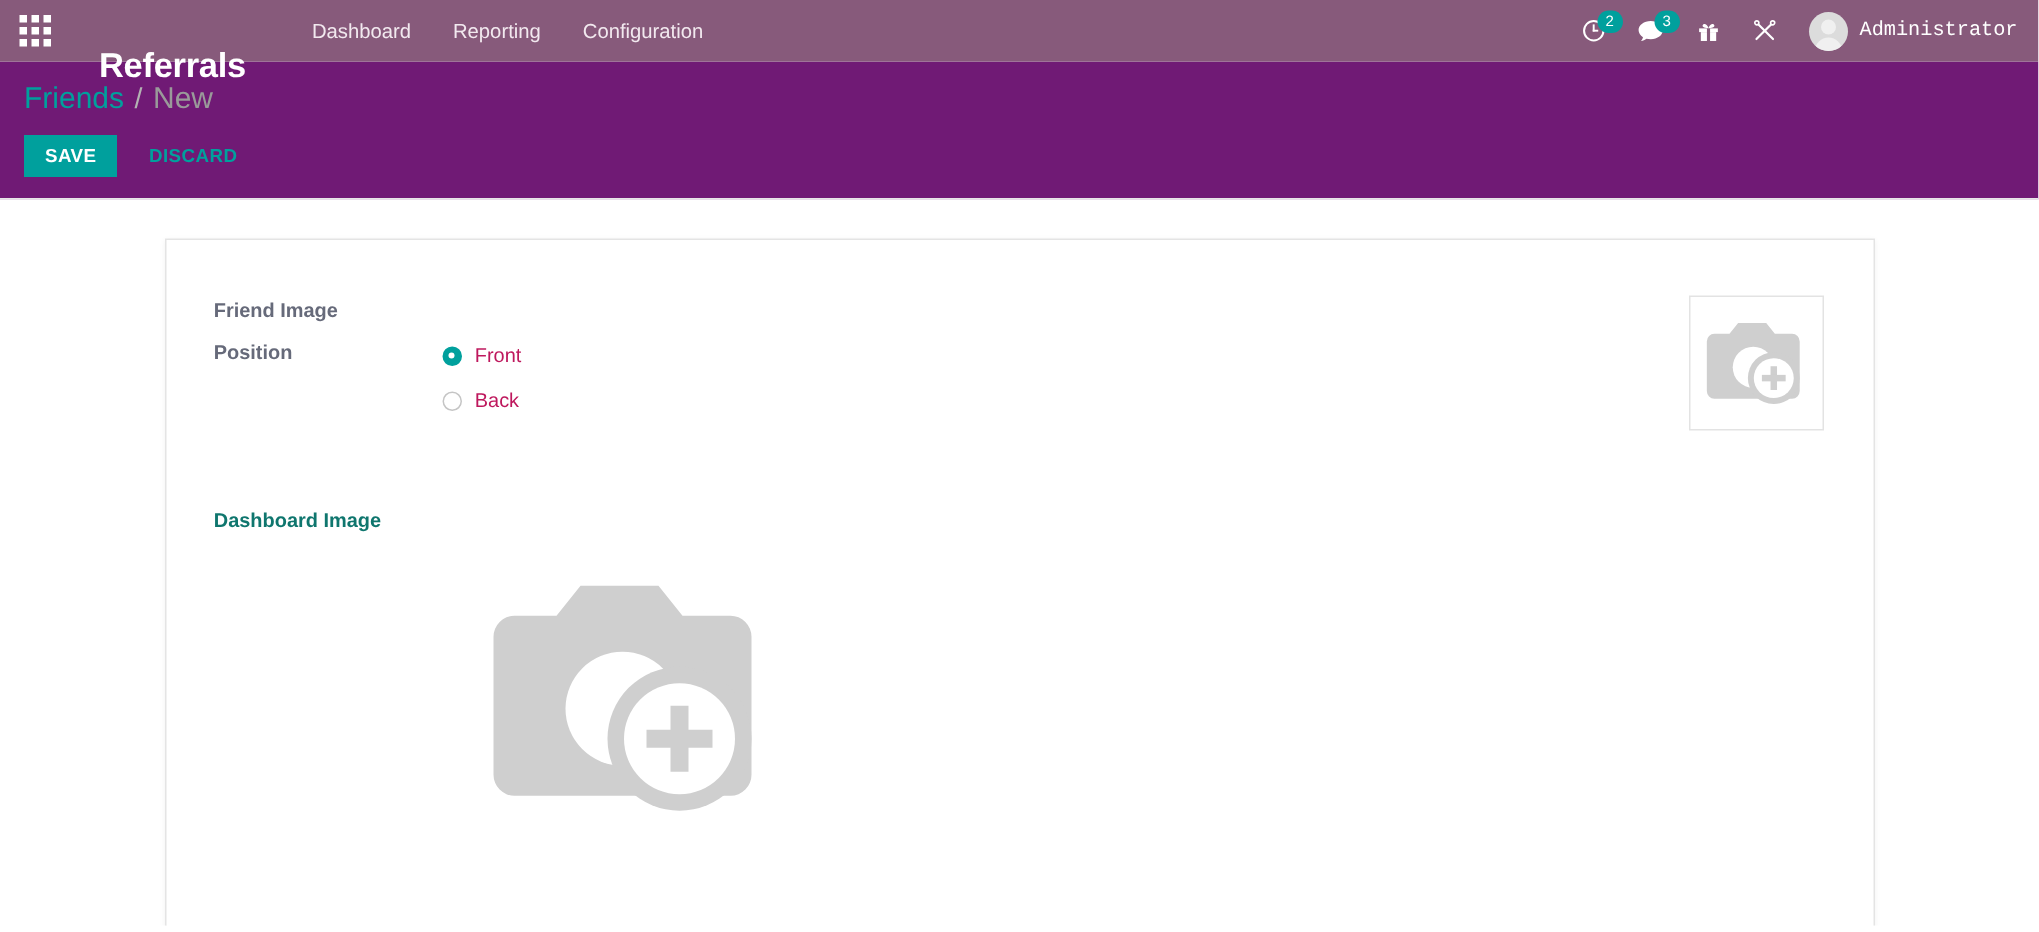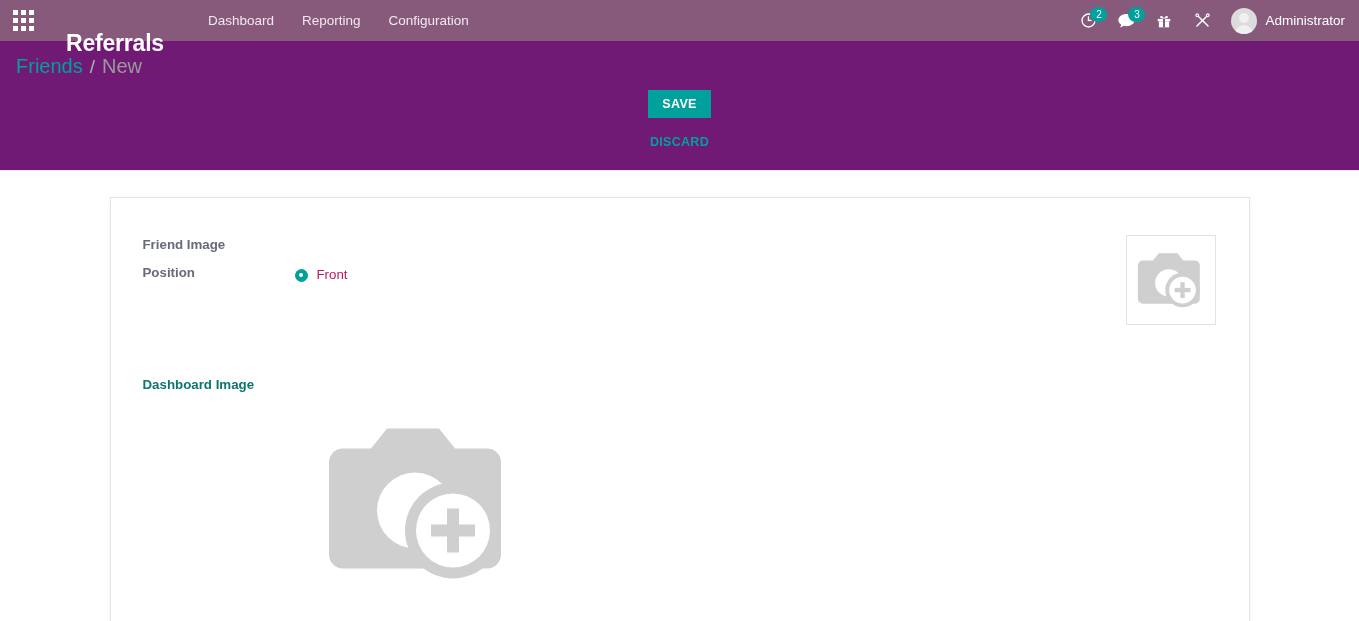--- a/index.html
+++ b/index.html
@@ -98,42 +98,42 @@
     flex: none;
   }
   .avatar .head {
     position:absolute; width:10px; height:10px; border-radius:50%;
     background:#f0f0f0; left:8px; top:5px;
   }
   .avatar .body {
     position:absolute; width:18px; height:12px; border-radius:9px 9px 0 0;
     background:#f0f0f0; left:4px; top:17px;
   }
-  .user-name { font-size: 13.5px; color:#ffffff; white-space: nowrap; }
+  .user-name { font-size: 13.5px; color:#ffffff; white-space: nowrap; font-family: Liberation Mono, monospace; }
 
   
   .control-panel {
     background:#701a75;
     border-bottom: 1px solid #e7e7e7;
     padding: 0 16px;
   }
   .breadcrumb {
     padding-top: 12px;
     font-size: 20px;
     line-height: 26px;
     color: #8f8f8f;
     display: flex;
     align-items: baseline;
     gap: 7px;
   }
   .bc-link { color:#00A09D; cursor:pointer; }
   .bc-sep { color:#b3b3b3; font-size:19px; }
   .bc-current { color:#9a9a9a; }
 
-  .btn-row { padding: 10px 0 14px 0; display:flex; align-items:center; gap: 10px; flex-direction: column; }
+  .btn-row { padding: 10px 0 14px 0; display:flex; align-items:center; gap: 10px; }
   .btn-save {
     background:#00A09D;
     color:#ffffff;
     border: 1px solid #00A09D;
     font-size: 12.5px;
     font-weight: bold;
     letter-spacing: 0.3px;
     padding: 6px 13px;
     border-radius: 0px;
     cursor: pointer;
@@ -361,20 +361,24 @@
 
         <div class="frow">
           <div class="flabel">Position</div>
           <div class="fvalue">
 
             <div class="radio-line">
               <span class="radio checked"></span>
               <span class="radio-label">Front</span>
             </div>
 
+            <div class="radio-line">
+              <span class="radio"></span>
+              <span class="radio-label">Back</span>
+            </div>
 
           </div>
         </div>
 
       </div>
 
       <div class="img-slot-small">
         <svg width="72" height="62" viewBox="0 0 100 86">
           <path class="ph-gray" d="M33 6h26l8 10h16a7 7 0 0 1 7 7v46a7 7 0 0 1-7 7H11a7 7 0 0 1-7-7V23a7 7 0 0 1 7-7h14z"></path>
           <circle cx="47" cy="47" r="19" fill="#ffffff"></circle>

